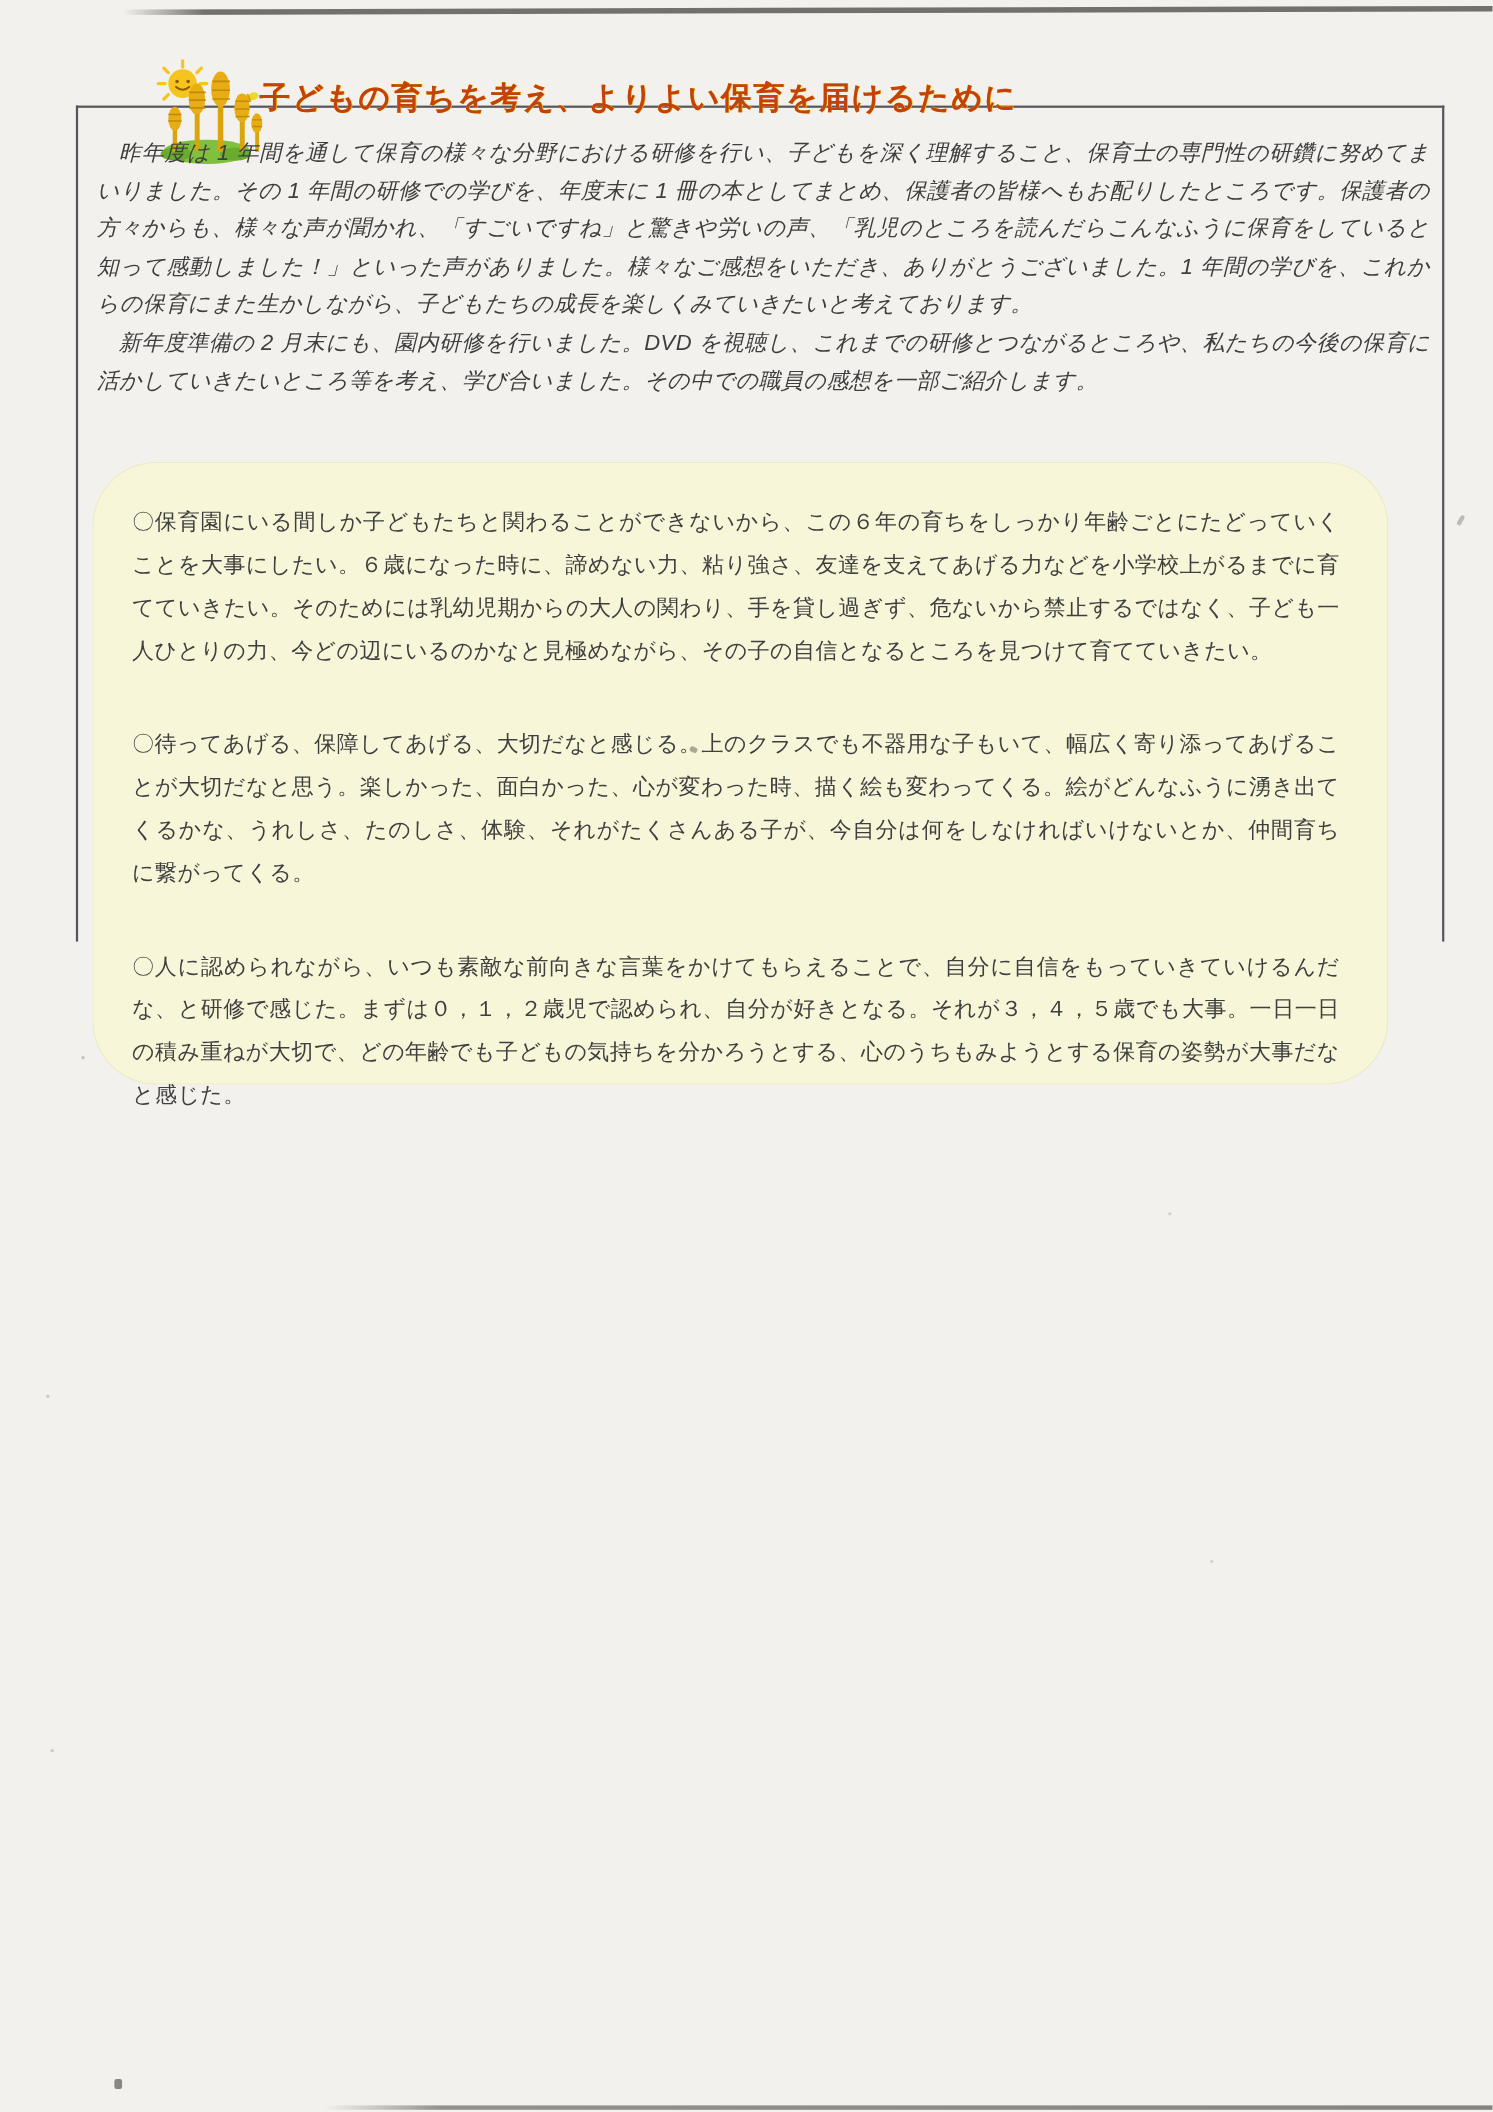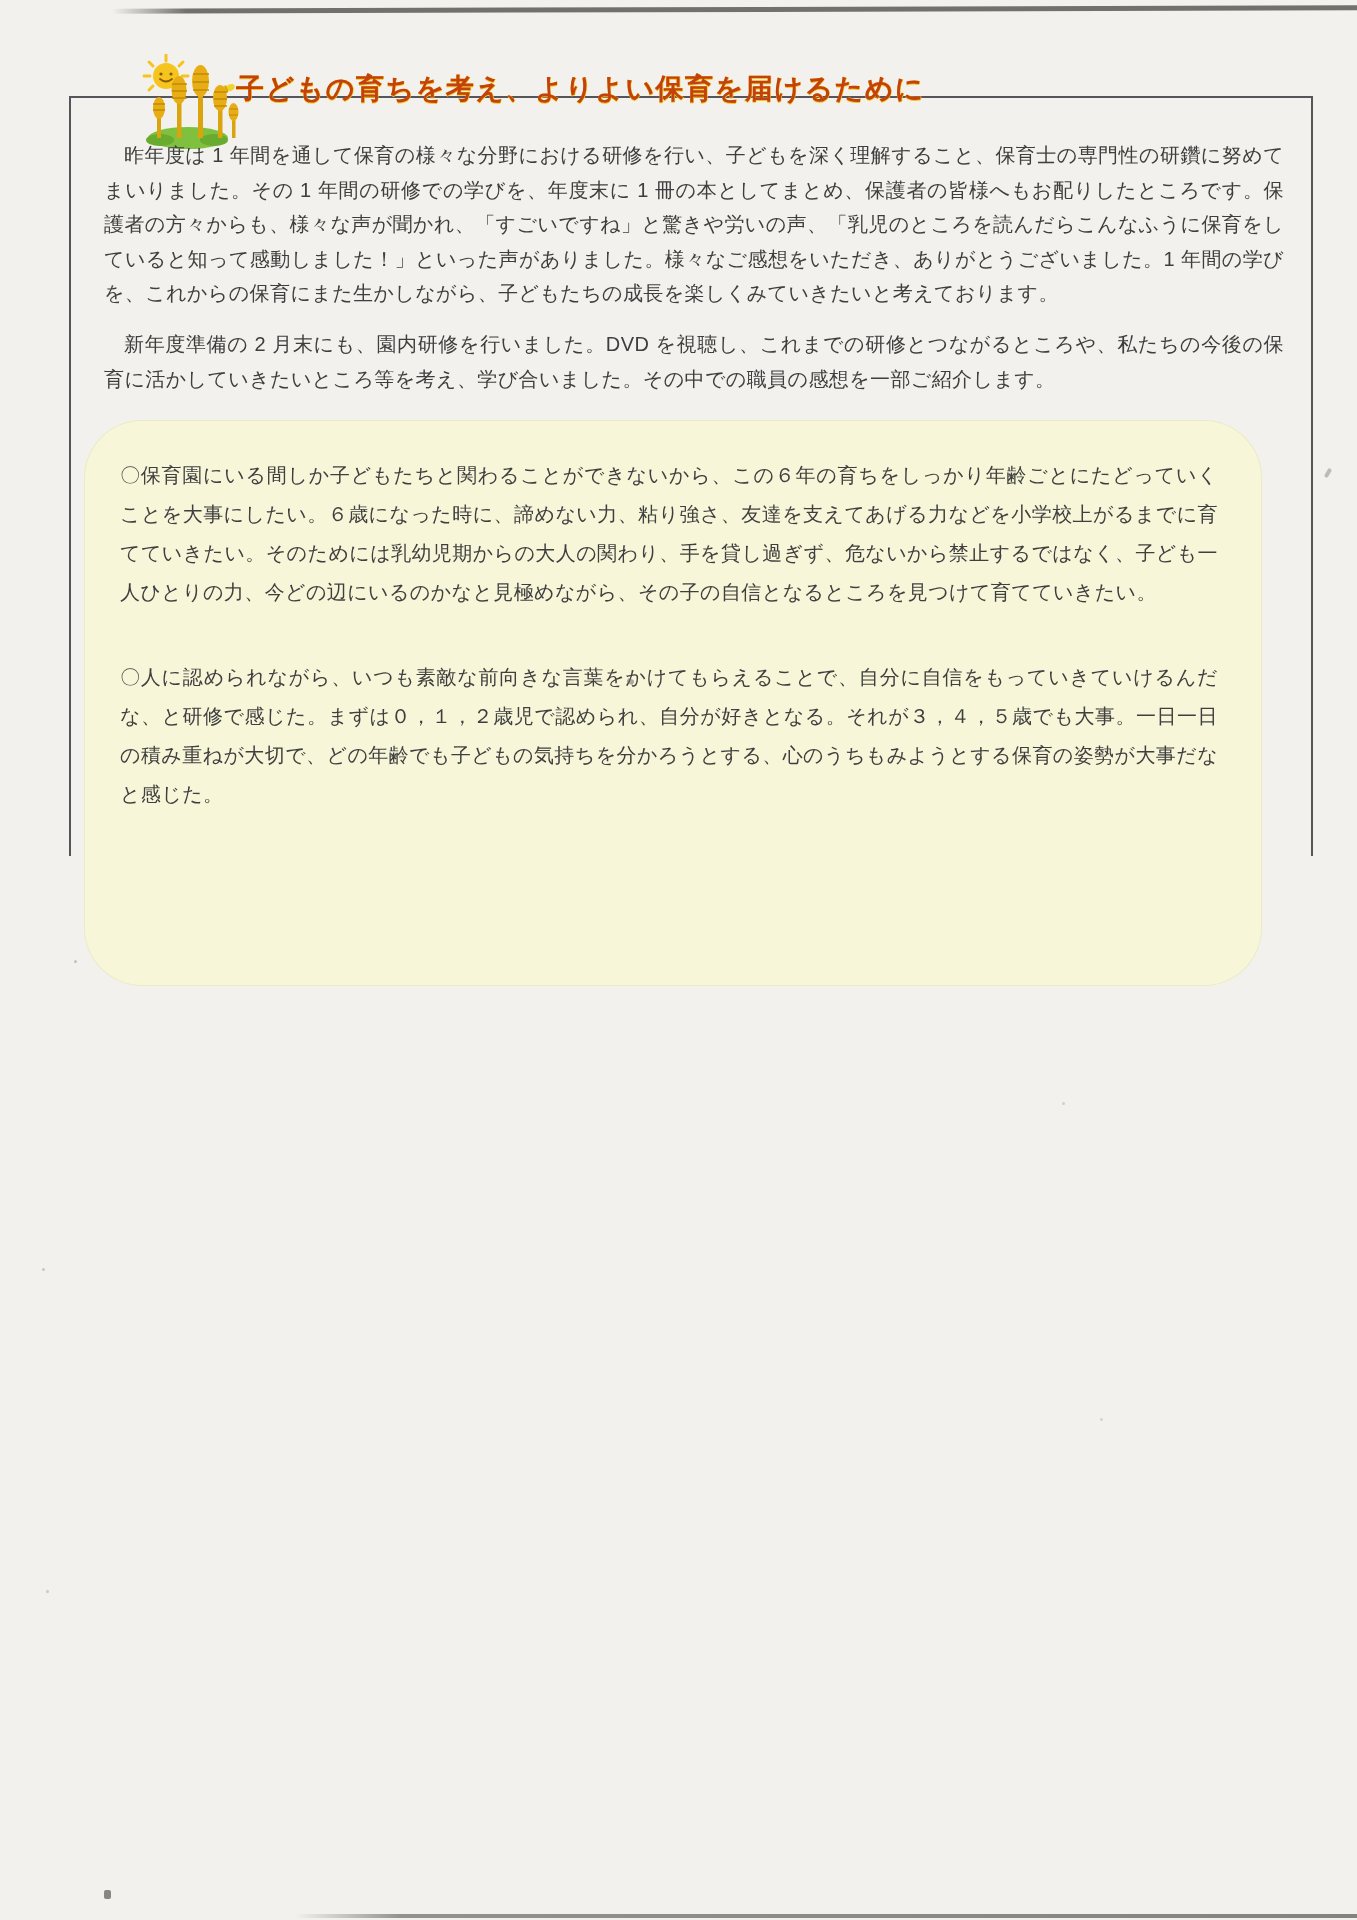--- a/index.html
+++ b/index.html
@@ -34,21 +34,21 @@
     text-shadow:0.6px 0 0 #f5c31d, 0 0.6px 0 #f5c31d;
     white-space:nowrap;
   }
   .icon-wrap{position:absolute;left:136px;top:54px;width:104px;height:96px;}
   .intro{
     position:absolute;left:88px;top:122px;width:1212px;
     font-size:20px;line-height:34.6px;color:#3e3e3e;
     text-align:justify;text-justify:inter-ideograph;
     letter-spacing:0.4px;
   }
-  .intro p{margin:16px;text-indent:1em;}
+  .intro p{margin:0;text-indent:1em;font-style:italic;}
   .ybox{
     position:absolute;left:84px;top:420px;width:1178px;height:566px;
     background:#f7f6d8;border-radius:58px;
     box-shadow:0 0 0 1px rgba(215,213,170,.35) inset;
   }
   .comments{
     position:absolute;left:120px;top:456px;width:1110px;
     font-size:20px;line-height:39px;color:#3f3f3f;
     text-align:justify;text-justify:inter-ideograph;
     letter-spacing:0.4px;
@@ -130,20 +130,21 @@
 
   <div class="intro">
     <p>昨年度は 1 年間を通して保育の様々な分野における研修を行い、子どもを深く理解すること、保育士の専門性の研鑽に努めてまいりました。その 1 年間の研修での学びを、年度末に 1 冊の本としてまとめ、保護者の皆様へもお配りしたところです。保護者の方々からも、様々な声が聞かれ、「すごいですね」と驚きや労いの声、「乳児のところを読んだらこんなふうに保育をしていると知って感動しました！」といった声がありました。様々なご感想をいただき、ありがとうございました。1 年間の学びを、これからの保育にまた生かしながら、子どもたちの成長を楽しくみていきたいと考えております。</p>
     <p>新年度準備の 2 月末にも、園内研修を行いました。DVD を視聴し、これまでの研修とつながるところや、私たちの今後の保育に活かしていきたいところ等を考え、学び合いました。その中での職員の感想を一部ご紹介します。</p>
   </div>
 
   <div class="ybox"></div>
 
   <div class="comments">
     <p>〇保育園にいる間しか子どもたちと関わることができないから、この６年の育ちをしっかり年齢ごとにたどっていくことを大事にしたい。６歳になった時に、諦めない力、粘り強さ、友達を支えてあげる力などを小学校上がるまでに育てていきたい。そのためには乳幼児期からの大人の関わり、手を貸し過ぎず、危ないから禁止するではなく、子ども一人ひとりの力、今どの辺にいるのかなと見極めながら、その子の自信となるところを見つけて育てていきたい。</p>
+    <p>〇待ってあげる、保障してあげる、大切だなと感じる。上のクラスでも不器用な子もいて、幅広く寄り添ってあげることが大切だなと思う。楽しかった、面白かった、心が変わった時、描く絵も変わってくる。絵がどんなふうに湧き出てくるかな、うれしさ、たのしさ、体験、それがたくさんある子が、今自分は何をしなければいけないとか、仲間育ちに繋がってくる。</p>
     <p>〇人に認められながら、いつも素敵な前向きな言葉をかけてもらえることで、自分に自信をもっていきていけるんだな、と研修で感じた。まずは０，１，２歳児で認められ、自分が好きとなる。それが３，４，５歳でも大事。一日一日の積み重ねが大切で、どの年齢でも子どもの気持ちを分かろうとする、心のうちもみようとする保育の姿勢が大事だなと感じた。</p>
   </div>
 
   <div class="speck sp1"></div>
   <div class="speck sp2"></div>
   <div class="speck sp3"></div>
   <div class="speck sp4"></div>
   <div class="speck sp5"></div>
   <div class="speck sp6"></div>
   <div class="speck sp7"></div>

